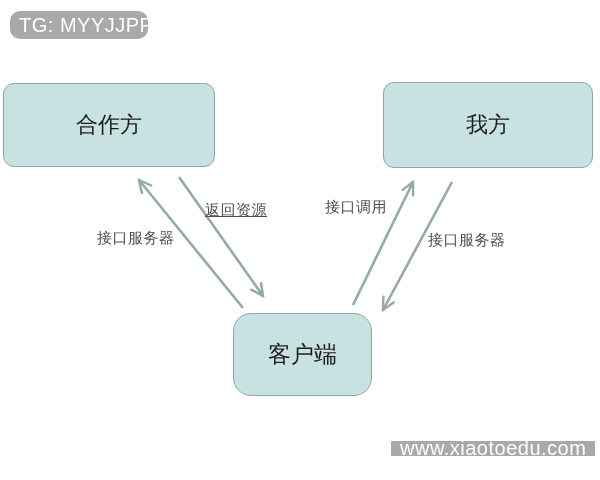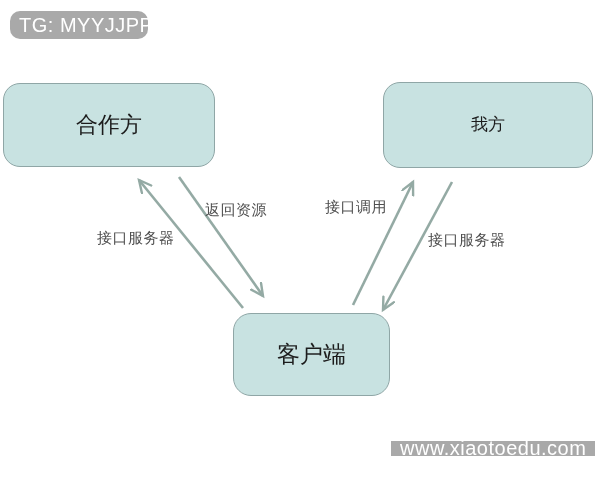--- a/index.html
+++ b/index.html
@@ -37,21 +37,21 @@
   .badge.bottom {
     left: 391px;
     top: 441px;
     width: 204px;
     height: 15px;
   }
   .node {
     position: absolute;
     background: #c8e2e1;
     border: 1.5px solid #8fa6a6;
-    border-radius: 17px;
+    border-radius: 11px;
     box-sizing: border-box;
     display: flex;
     flex-direction: column;
     align-items: center;
     justify-content: center;
     color: #1c1c1c;
     text-align: center;
   }
   .node .line {
     display: block;
@@ -63,47 +63,47 @@
     top: 83px;
     width: 212px;
     height: 84px;
     font-size: 22px;
   }
   .node.ours {
     left: 383px;
     top: 82px;
     width: 210px;
     height: 86px;
-    font-size: 17px;
+    font-size: 22px;
   }
   .node.client {
     left: 233px;
     top: 313px;
-    width: 157px;
+    width: 139px;
     height: 83px;
     font-size: 23px;
     border-radius: 18px;
   }
   .arrows {
     position: absolute;
     left: 0;
     top: 0;
     width: 600px;
     height: 480px;
     pointer-events: none;
   }
   .edge-label {
     position: absolute;
     font-size: 15px;
     color: #4f4f4f;
     letter-spacing: 0.5px;
     white-space: nowrap;
   }
   .edge-label.request  { left: 97px;  top: 229px; }
-  .edge-label.return   { left: 205px; top: 201px; }
+  .edge-label.return   { left: 205px; top: 201px; text-decoration: underline; }
   .edge-label.apicall  { left: 325px; top: 198px; }
   .edge-label.apiback  { left: 428px; top: 231px; }
 </style>
 </head>
 <body>
 
 <div class="canvas">
 
   <div class="badge top">TG: MYYJJPP</div>
 

